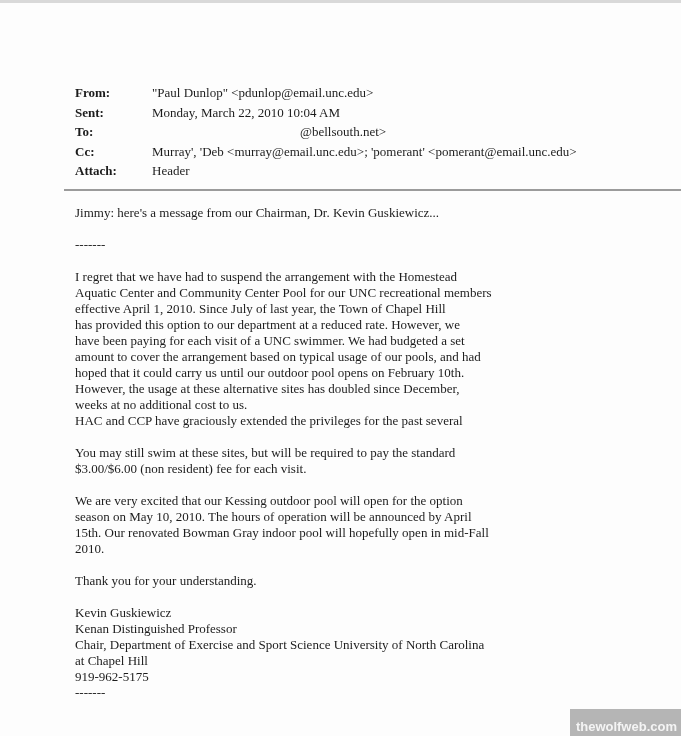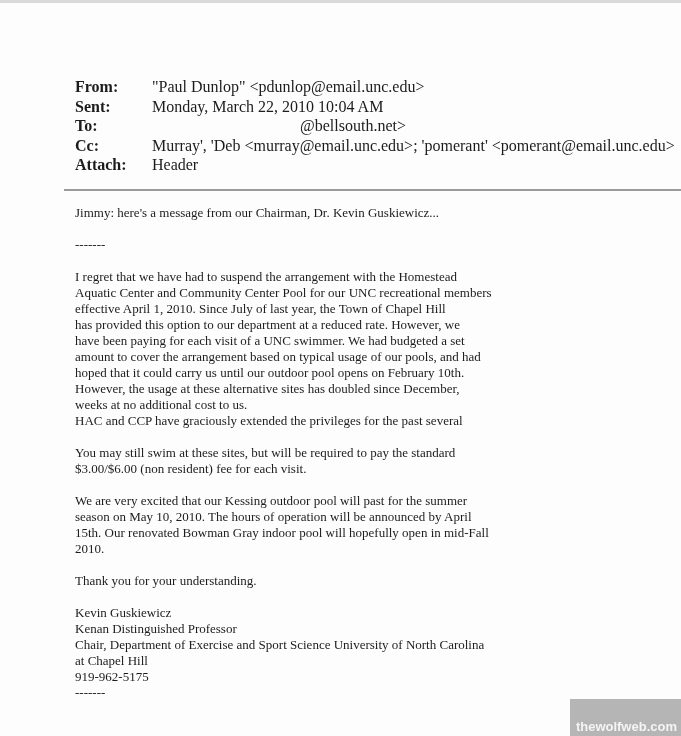--- a/index.html
+++ b/index.html
@@ -13,24 +13,24 @@
     color: #1c1c1c;
   }
   .top-bar {
     position: absolute;
     top: 0; left: 0; right: 0;
     height: 3px;
     background: #d9d9d9;
   }
   .email-header {
     position: absolute;
-    top: 77px;
+    top: 83px;
     left: 75px;
     right: 8px;
-    font-size: 16px;
+    font-size: 13px;
   }
   .header-row {
     display: flex;
     align-items: baseline;
     height: 19.6px;
     line-height: 19.6px;
     white-space: nowrap;
   }
   .header-label {
     width: 77px;
@@ -60,21 +60,21 @@
   .watermark {
     position: absolute;
     right: 0;
     bottom: 0;
     background: #b5b5b5;
     color: #f4f4f4;
     font-family: "Liberation Sans", "DejaVu Sans", sans-serif;
     font-weight: bold;
     font-size: 13px;
     line-height: 15px;
-    padding: 20px 4px 2px 6px;
+    padding: 10px 4px 2px 6px;
   }
 </style>
 </head>
 <body>
 
 <div class="page">
 
   <div class="top-bar"></div>
 
   <div class="email-header">
@@ -119,21 +119,21 @@
         <div class="line">hoped that it could carry us until our outdoor pool opens on February 10th.</div>
         <div class="line">However, the usage at these alternative sites has doubled since December,</div>
         <div class="line">weeks at no additional cost to us.</div>
         <div class="line">HAC and CCP have graciously extended the privileges for the past several</div>
       </div>
       <div class="para">
         <div class="line">You may still swim at these sites, but will be required to pay the standard</div>
         <div class="line">$3.00/$6.00 (non resident) fee for each visit.</div>
       </div>
       <div class="para">
-        <div class="line">We are very excited that our Kessing outdoor pool will past for the summer</div>
+        <div class="line">We are very excited that our Kessing outdoor pool will open for the option</div>
         <div class="line">season on May 10, 2010. The hours of operation will be announced by April</div>
         <div class="line">15th. Our renovated Bowman Gray indoor pool will hopefully open in mid-Fall</div>
         <div class="line">2010.</div>
       </div>
       <div class="para">
         <div class="line">Thank you for your understanding.</div>
       </div>
       <div class="para">
         <div class="line">Kevin Guskiewicz</div>
         <div class="line">Kenan Distinguished Professor</div>

